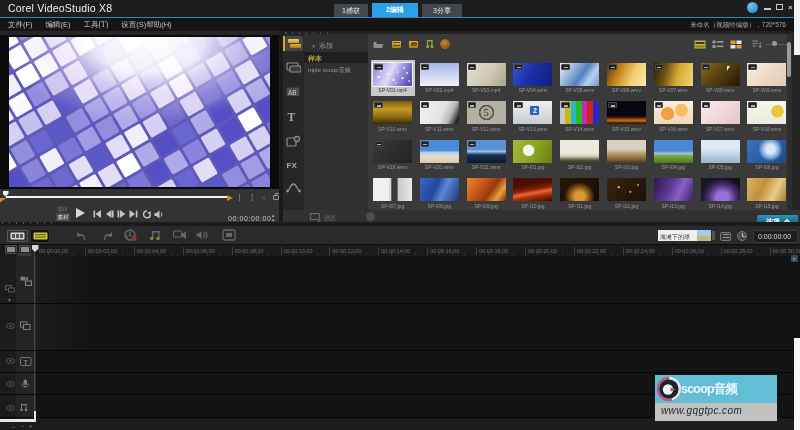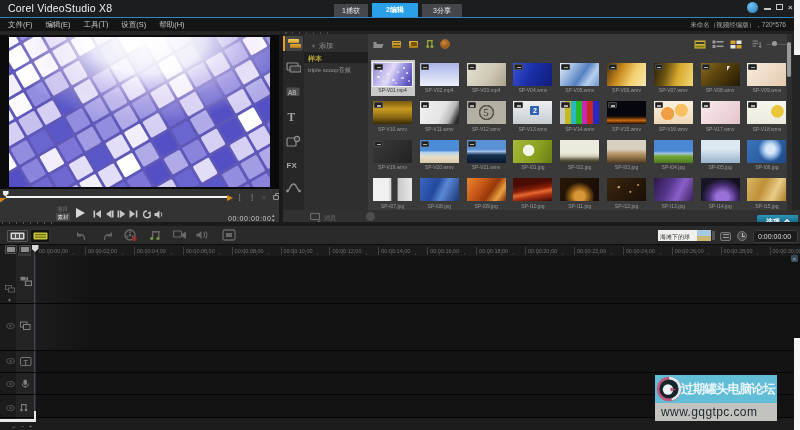--- a/index.html
+++ b/index.html
@@ -17,21 +17,21 @@
 <div class="abs" style="left:372px;top:3px;width:46px;height:14px;background:#2aa0e8;color:#ffffff;font-size:7px;font-weight:bold;text-align:center;line-height:14px;">2编辑</div>
 <div class="abs" style="left:422px;top:4px;width:40px;height:13px;background:#43474c;color:#e8e8e8;font-size:7px;text-align:center;line-height:13px;">3分享</div>
 <div class="abs" style="left:747px;top:2px;width:11px;height:11px;border-radius:50%;background:radial-gradient(circle at 35% 30%,#6ec4f2,#2a7ab8);"></div>
 <div class="abs" style="left:764px;top:8px;width:7px;height:2px;background:#c8c8c8;"></div>
 <div class="abs" style="left:776px;top:4px;width:7px;height:6px;border:1px solid #c8c8c8;"></div>
 <div class="abs" style="left:788px;top:3px;color:#c8c8c8;font-size:8px;font-weight:bold;">×</div>
 
 <div class="abs" style="left:0;top:17px;width:800px;height:1px;background:#2e85c8;"></div>
 
 <div class="abs" style="left:0;top:18px;width:800px;height:13px;background:#141414;"></div>
-<div class="abs" style="left:8px;top:20px;font-size:7.5px;color:#c8c8c8;"><span style="margin-right:13px;">文件(F)</span><span style="margin-right:13px;">编辑(E)</span><span style="margin-right:13px;font-family:Liberation Serif, serif;">工具(T)</span><span style="margin-right:13px;text-align:center;">设置(S)</span><span>帮助(H)</span></div>
+<div class="abs" style="left:8px;top:20px;font-size:7.5px;color:#c8c8c8;"><span style="margin-right:13px;">文件(F)</span><span style="margin-right:13px;">编辑(E)</span><span style="margin-right:13px;font-family:Liberation Serif, serif;">工具(T)</span><span style="text-align:center;">设置(S)</span><span>帮助(H)</span></div>
 <div class="abs" style="right:14px;top:21px;font-size:6.5px;color:#a8a8a8;">未命名（视频经编版），720*576</div>
 
 <div class="abs" style="left:3px;top:31.5px;width:52px;height:2px;background:repeating-linear-gradient(90deg,#4a4a4a 0 1.5px,transparent 1.5px 8px);"></div>
 <div class="abs" style="left:0;top:31px;width:279px;height:195px;background:#2e2e2e;"></div>
 <div class="abs" style="left:0;top:31px;width:279px;height:5px;background:#252525;"></div>
 <div class="abs" style="left:0px;top:35px;width:279px;height:154px;background:#0a0a0a;"></div>
 <div class="abs" style="left:9px;top:37px;width:261px;height:150px;overflow:hidden;">
     <svg width="261" height="150" viewBox="0 0 261 150">
 <defs>
 <radialGradient id="glow" cx="0.53" cy="0.02" r="0.55">
@@ -1290,14 +1290,14 @@
 <div class="abs" style="left:655px;top:402.5px;width:122px;height:18px;background:#c2c2be;"></div>
 <div class="abs" style="left:656px;top:375.5px;">
     <svg width="26" height="26" viewBox="0 0 26 26">
       <circle cx="13" cy="13" r="12.2" fill="#c2577e"></circle>
       <path d="M13 0.8 A12.2 12.2 0 0 1 25.2 13 A12.2 12.2 0 0 1 16 24.6 L14 13 Z" fill="#dfe8ea"></path>
       <circle cx="13" cy="13" r="9.6" fill="#17262c"></circle>
       <circle cx="12" cy="13.5" r="5.2" fill="#edf3f4"></circle>
       <path d="M20 13.5 L14.5 11.5 L14.5 15.5 Z" fill="#c14d72"></path>
     </svg>
   </div>
-<div class="abs" style="left:681px;top:380.5px;font-size:12.5px;font-weight:bold;color:#eaf6fa;letter-spacing:-0.8px;">过期罐头电脑论坛</div>
-<div class="abs" style="left:661px;top:404.5px;font-size:12px;color:#1e2830;letter-spacing:0.4px;">www.gqgtpc.com</div>
+<div class="abs" style="left:681px;top:380.5px;font-size:12.5px;font-weight:bold;color:#eaf6fa;letter-spacing:-0.8px;">scoop音频</div>
+<div class="abs" style="left:661px;top:404.5px;font-size:10px;color:#1e2830;letter-spacing:0.4px;font-style:italic;">www.gqgtpc.com</div>
 
 </body></html>

